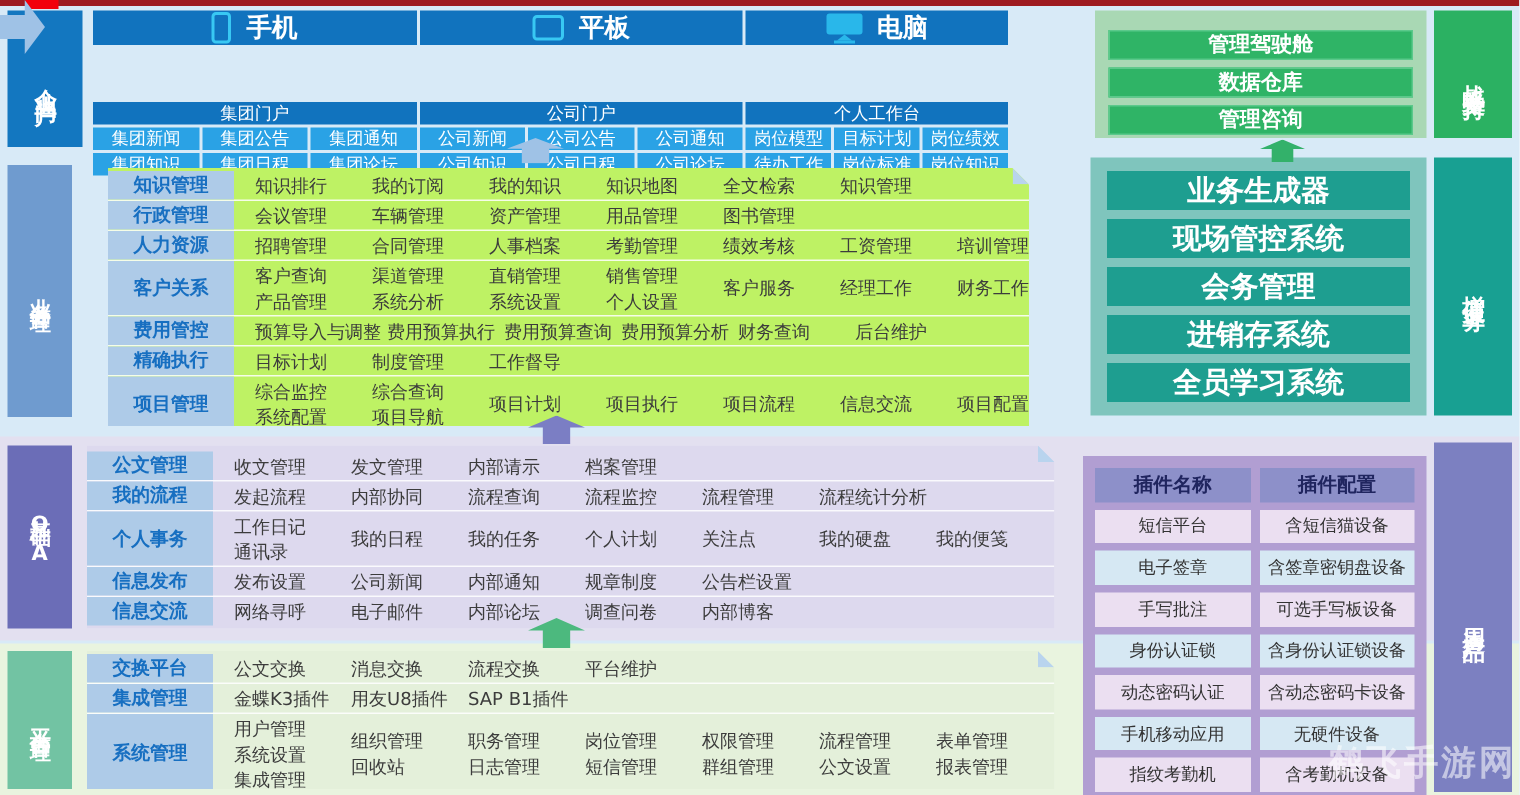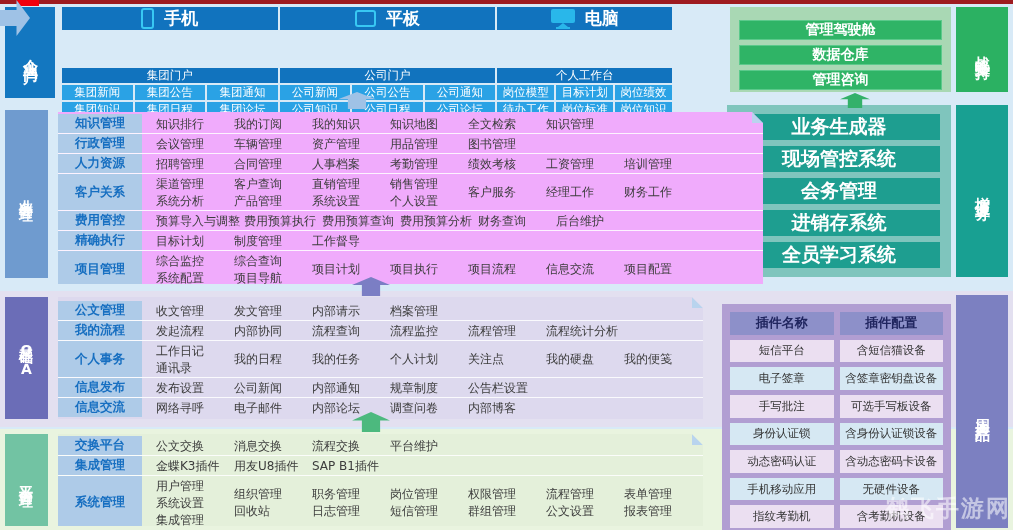--- a/index.html
+++ b/index.html
@@ -53,21 +53,21 @@
   #valueadd-panel { left:727px; top:105px; width:224px; height:172px; background:#7FC5BD; padding:9px 11px; gap:6px; }
   .sbtn { flex:1; background:#2FB466; border:1px solid #5BC98B; color:#fff; font-weight:bold; font-size:14px;
           display:flex; align-items:center; justify-content:center; }
   .vbtn { flex:1; background:#1E9E90; color:#fff; font-weight:bold; font-size:19px;
           display:flex; align-items:center; justify-content:center; }
 
   
   .panel { position:absolute; padding-top:2px; }
   .panel .dogear { position:absolute; top:0; right:0; width:11px; height:11px; background:#B9D4EE;
                    clip-path:polygon(0 0,100% 100%,0 100%); }
-  #panel-business { left:58px; top:112px; width:705px; height:172px; background:#f0abfc;
+  #panel-business { left:72px; top:112px; width:614px; height:172px; background:#bef264;
                     clip-path:polygon(0 0, calc(100% - 11px) 0, 100% 11px, 100% 100%, 0 100%); }
   #panel-oa       { left:58px; top:297px; width:645px; height:122px; background:#DDD9EE; padding-top:4px;
                     clip-path:polygon(0 0, calc(100% - 11px) 0, 100% 11px, 100% 100%, 0 100%); }
   #panel-platform { left:58px; top:434px; width:645px; height:92px; background:#E4F0DA; padding-top:2px;
                     clip-path:polygon(0 0, calc(100% - 11px) 0, 100% 11px, 100% 100%, 0 100%); }
   .grow { display:flex; align-items:stretch; border-bottom:1px solid rgba(255,255,255,.85); }
   .grow:last-child { border-bottom:none; }
   .rlabel { width:84px; flex-shrink:0; background:#AECBE8; color:#176FC1; font-weight:bold; font-size:12.5px;
             display:flex; align-items:center; justify-content:center; white-space:nowrap; }
   .ritems { flex:1; display:flex; align-items:center; padding-left:14px; overflow:hidden; }
@@ -258,26 +258,26 @@
           </div>
           <div class="ritem">
             <div>培训管理</div>
           </div>
         </div>
       </div>
       <div class="grow">
         <div class="rlabel">客户关系</div>
         <div class="ritems">
           <div class="ritem">
+            <div>客户查询</div>
+            <div>产品管理</div>
+          </div>
+          <div class="ritem">
             <div>渠道管理</div>
             <div>系统分析</div>
-          </div>
-          <div class="ritem">
-            <div>客户查询</div>
-            <div>产品管理</div>
           </div>
           <div class="ritem">
             <div>直销管理</div>
             <div>系统设置</div>
           </div>
           <div class="ritem">
             <div>销售管理</div>
             <div>个人设置</div>
           </div>
           <div class="ritem">

